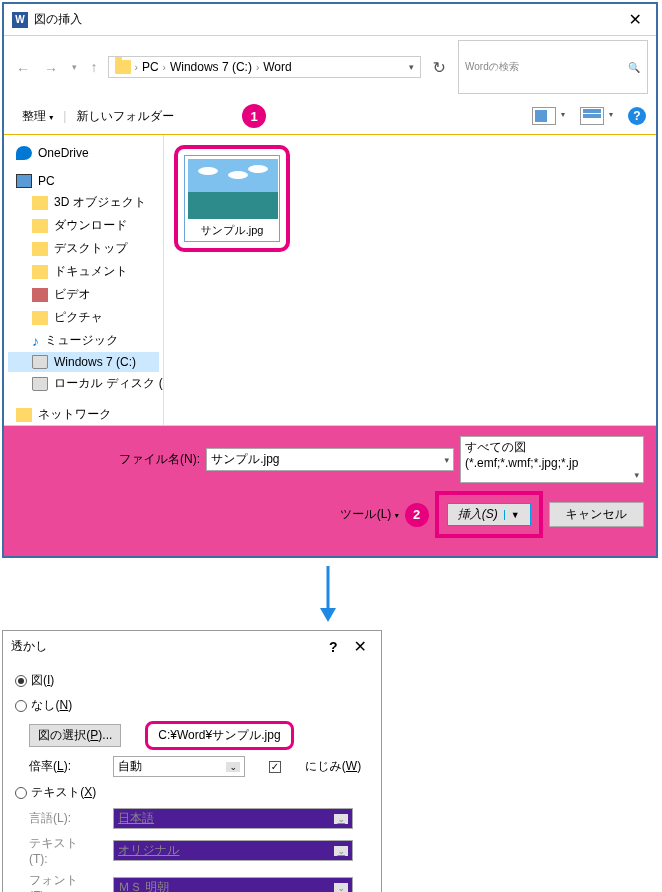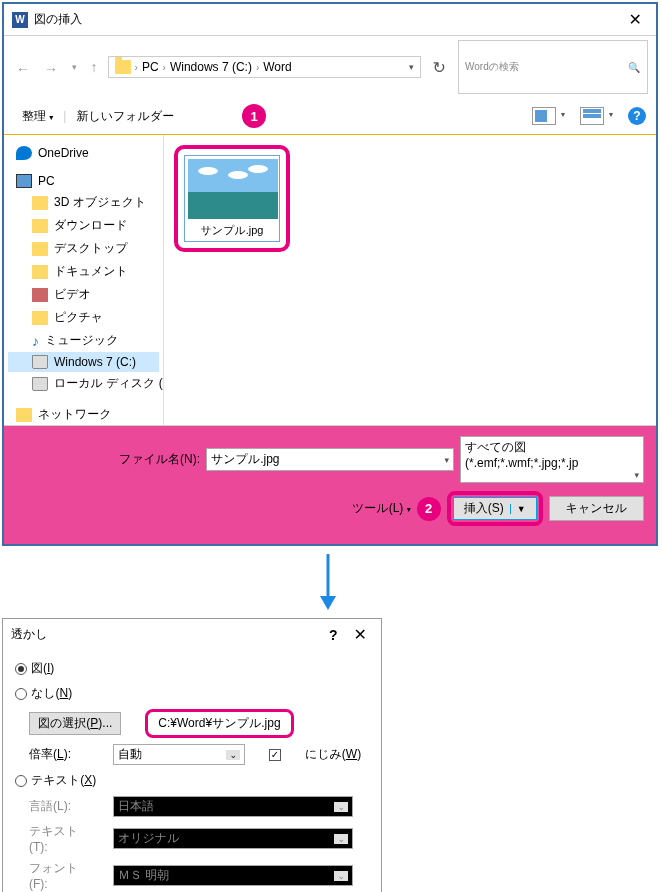--- a/index.html
+++ b/index.html
@@ -54,21 +54,21 @@
 .badge { position: absolute; width: 24px; height: 24px; background: #e6007e; color: #fff; border-radius: 50%; display: flex; align-items: center; justify-content: center; font-weight: bold; font-size: 13px; }
 
 .footer { background: #ec4899; padding: 10px 12px; border-top: 1px solid #d0d0d0; }
 .footer-row { display: flex; align-items: center; gap: 6px; margin-bottom: 8px; font-size: 12px; justify-content: flex-end; }
 .label { text-align: right; }
 .combo { border: 1px solid #aaa; background: #fff; padding: 2px 4px; display: flex; align-items: center; font-size: 12px; }
 .combo .arrow { margin-left: auto; font-size: 9px; color: #555; }
 .filename-combo { width: 248px; }
 .filter-combo { width: 184px; flex-direction: column; }
 .btn { border: 1px solid #aaa; background: #e1e1e1; padding: 3px 16px; font-size: 12px; display: inline-flex; align-items: center; gap: 4px; }
-.insert-btn-wrap { display: inline-flex; border: 4px solid #e6007e; border-radius: 8px; padding: 2px; }
+.insert-btn-wrap { display: inline-flex; border: 4px solid #e6007e; border-radius: 0; padding: 8px; font-style: italic; }
 .insert-btn { border: 1px solid #00a0e9; background: #e1e1e1; padding: 2px 10px; display: flex; align-items: center; gap: 6px; font-size: 12px; }
 .insert-dd { border-left: 1px solid #00a0e9; padding-left: 6px; font-size: 9px; }
 
 
 .down-arrow { width: 656px; display: flex; justify-content: center; margin: 8px 0; }
 .down-arrow svg { display: block; }
 
 
 .dialog2 { width: 380px; margin: 2px; border: 1px solid #999; background: #fff; }
 .title-bar2 { display: flex; align-items: center; padding: 6px 8px; font-size: 12px; }
@@ -79,21 +79,21 @@
 .radio { width: 12px; height: 12px; border: 1px solid #555; border-radius: 50%; display: inline-flex; align-items: center; justify-content: center; flex-shrink: 0; }
 .radio.checked::after { content: ""; width: 6px; height: 6px; background: #333; border-radius: 50%; }
 .sub-row { display: flex; align-items: center; gap: 24px; padding: 3px 0 3px 14px; }
 .sub-label { width: 60px; }
 .sel-btn { border: 1px solid #aaa; background: #e1e1e1; padding: 2px 8px; }
 .path-hl { border: 3px solid #e6007e; border-radius: 8px; padding: 3px 10px; }
 .combo2 { border: 1px solid #aaa; background: #fff; padding: 1px 4px; display: flex; align-items: center; width: 132px; }
 .combo2 .arrow { margin-left: auto; font-size: 9px; background: #e1e1e1; padding: 0 3px; }
 .combo2.wide { width: 240px; }
 .combo2.nar { width: 96px; }
-.combo2.dis { background: #000000; color: #888; }
+.combo2.dis { background: #4c1d95; color: #888; text-decoration: underline; }
 .color-combo { border: 1px solid #aaa; background: #f0f0f0; padding: 2px 4px; display: flex; align-items: center; width: 96px; gap: 4px; }
 .chk { width: 12px; height: 12px; border: 1px solid #555; display: inline-flex; align-items: center; justify-content: center; font-size: 10px; flex-shrink: 0; }
 .chk.dis { border-color: #aaa; color: #aaa; background: #f0f0f0; }
 .dis-text { color: #888; }
 .u { text-decoration: underline; }
 </style>
 </head>
 <body>
 
 <div class="dialog1">

